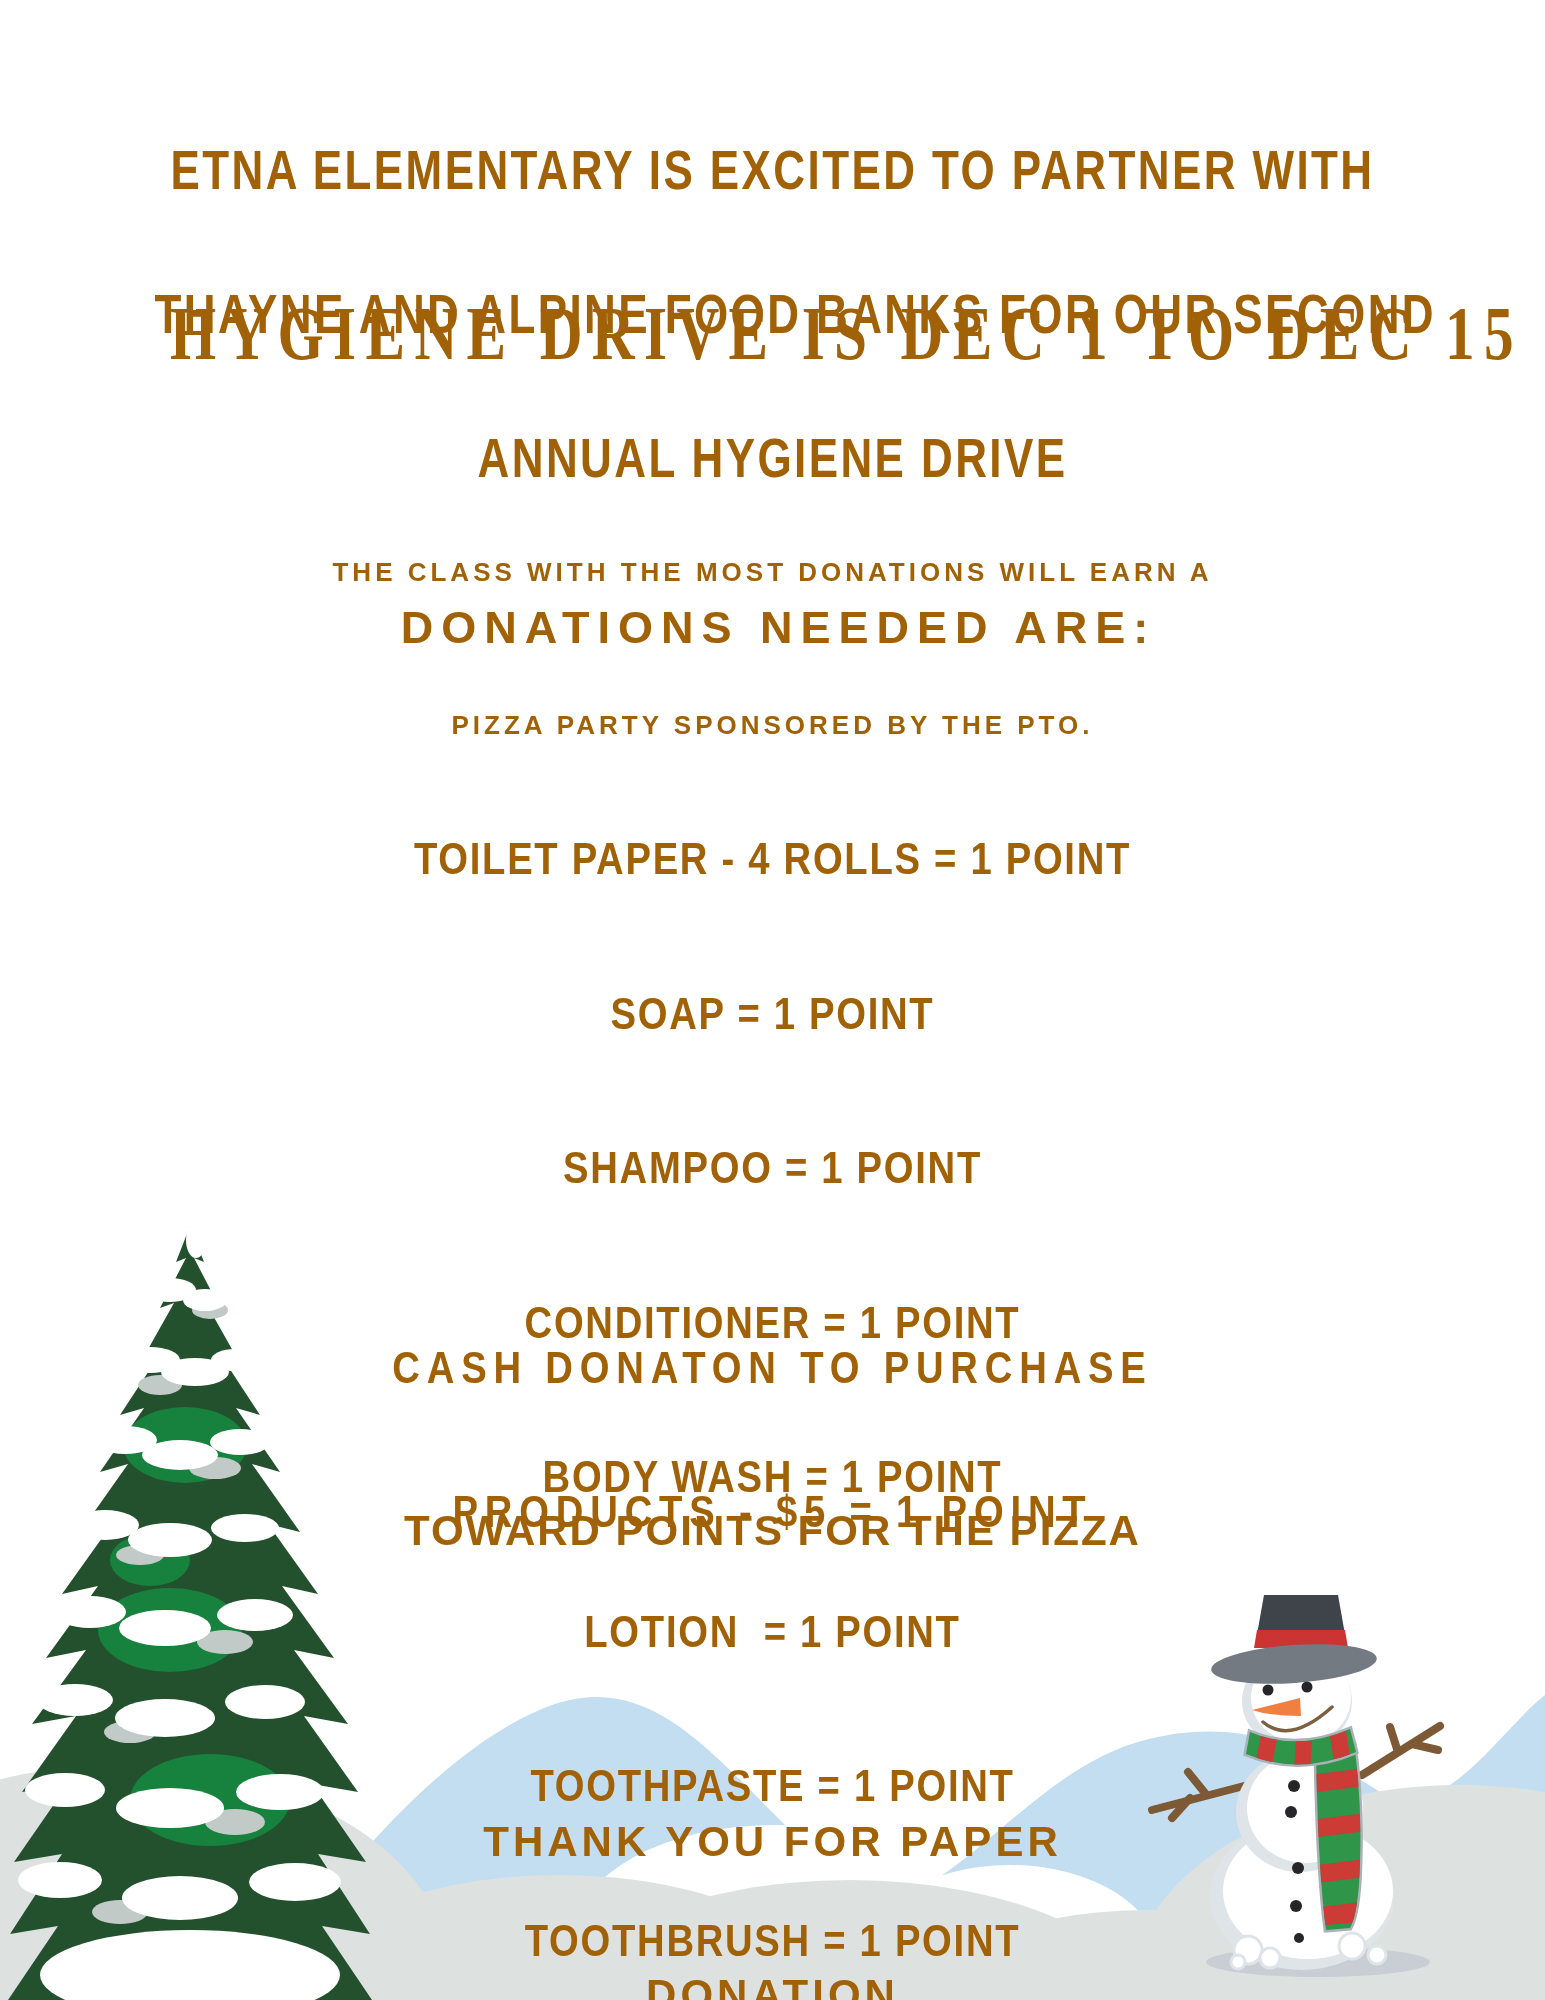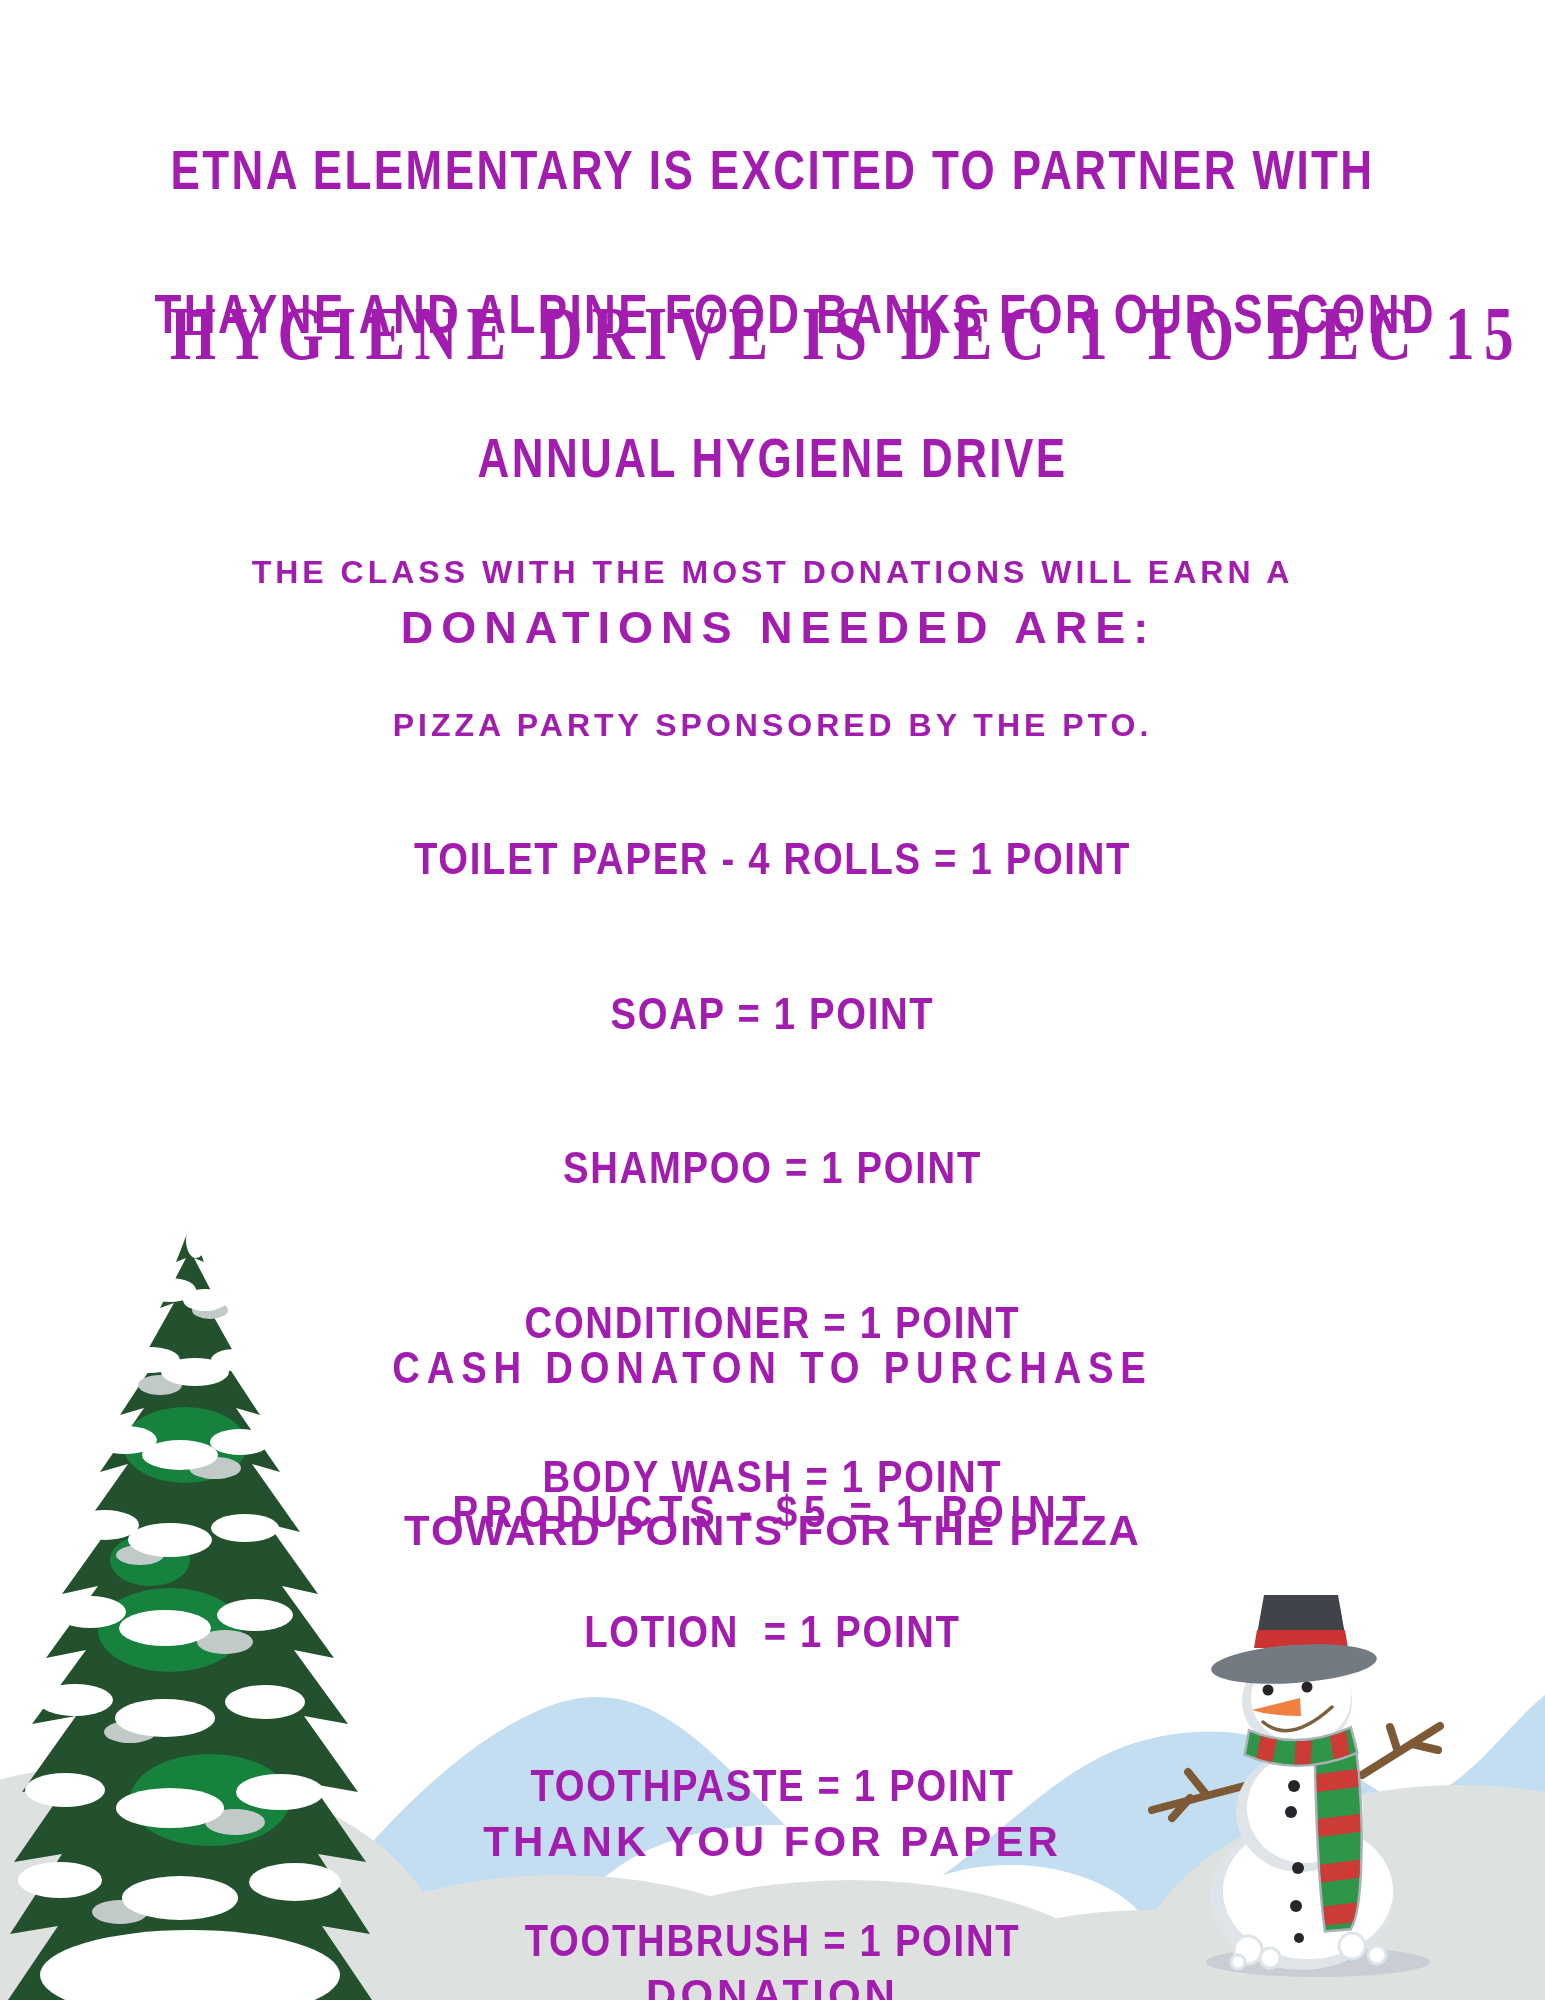--- a/index.html
+++ b/index.html
@@ -1,23 +1,23 @@
 <!DOCTYPE html>
 <html><head>
 <meta charset="utf-8">
 <style>
   html,body{margin:0;padding:0;background:#fff;}
   .page{position:relative;width:1545px;height:2000px;background:#ffffff;overflow:hidden;
-        font-family:"Liberation Sans",sans-serif;color:#a21caf;}
+        font-family:"Liberation Sans",sans-serif;color:#a16207;}
   .txt{position:absolute;left:0;width:1545px;text-align:center;white-space:pre;}
   .t-header{top:50px;font-size:55px;line-height:48px;font-weight:700;letter-spacing:3px;
             transform:scaleX(0.80);transform-origin:50% 0;}
   .t-title{top:288px;font-size:76px;line-height:90px;font-weight:700;letter-spacing:12px;
            font-family:"Liberation Serif",serif;transform:scaleX(0.78);transform-origin:50% 0;}
-  .t-subtitle{top:445px;font-size:32px;line-height:51px;font-weight:700;letter-spacing:4px;}
+  .t-subtitle{top:445px;font-size:26px;line-height:51px;font-weight:700;letter-spacing:4px;}
   .t-heading{top:598px;font-size:45px;line-height:60px;font-weight:700;letter-spacing:8px;margin-left:6px;}
   .t-list{top:730px;font-size:45px;line-height:51.5px;font-weight:700;letter-spacing:2px;
           transform:scaleX(0.85);transform-origin:50% 0;}
   .t-cash{top:1248px;font-size:45px;line-height:48px;font-weight:700;letter-spacing:8px;
           transform:scaleX(0.85);transform-origin:50% 0;}
   .t-travel{top:1402px;font-size:42px;line-height:51.5px;font-weight:700;letter-spacing:2px;}
   .t-thanks{top:1714px;font-size:42px;line-height:51px;font-weight:700;letter-spacing:4px;}
   .scene{position:absolute;left:0;top:0;width:1545px;height:2000px;}
   .above{position:relative;z-index:2;}
 </style>

